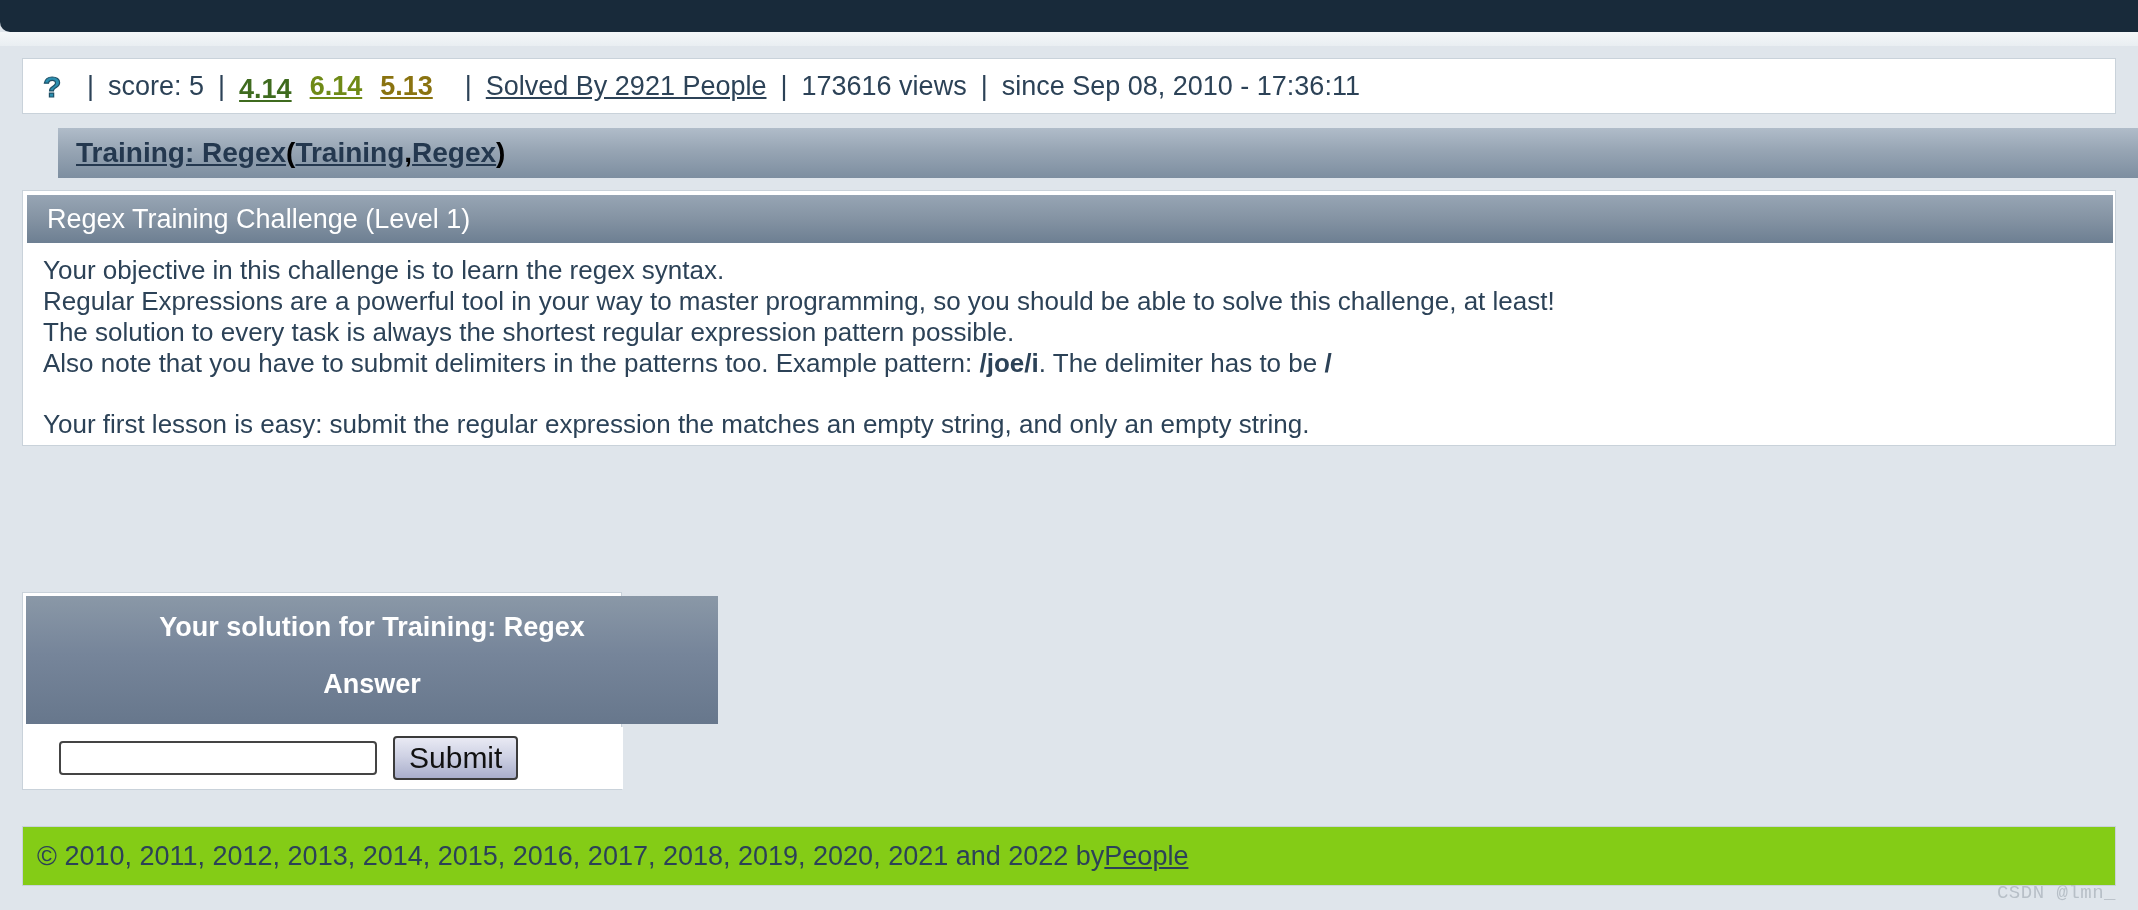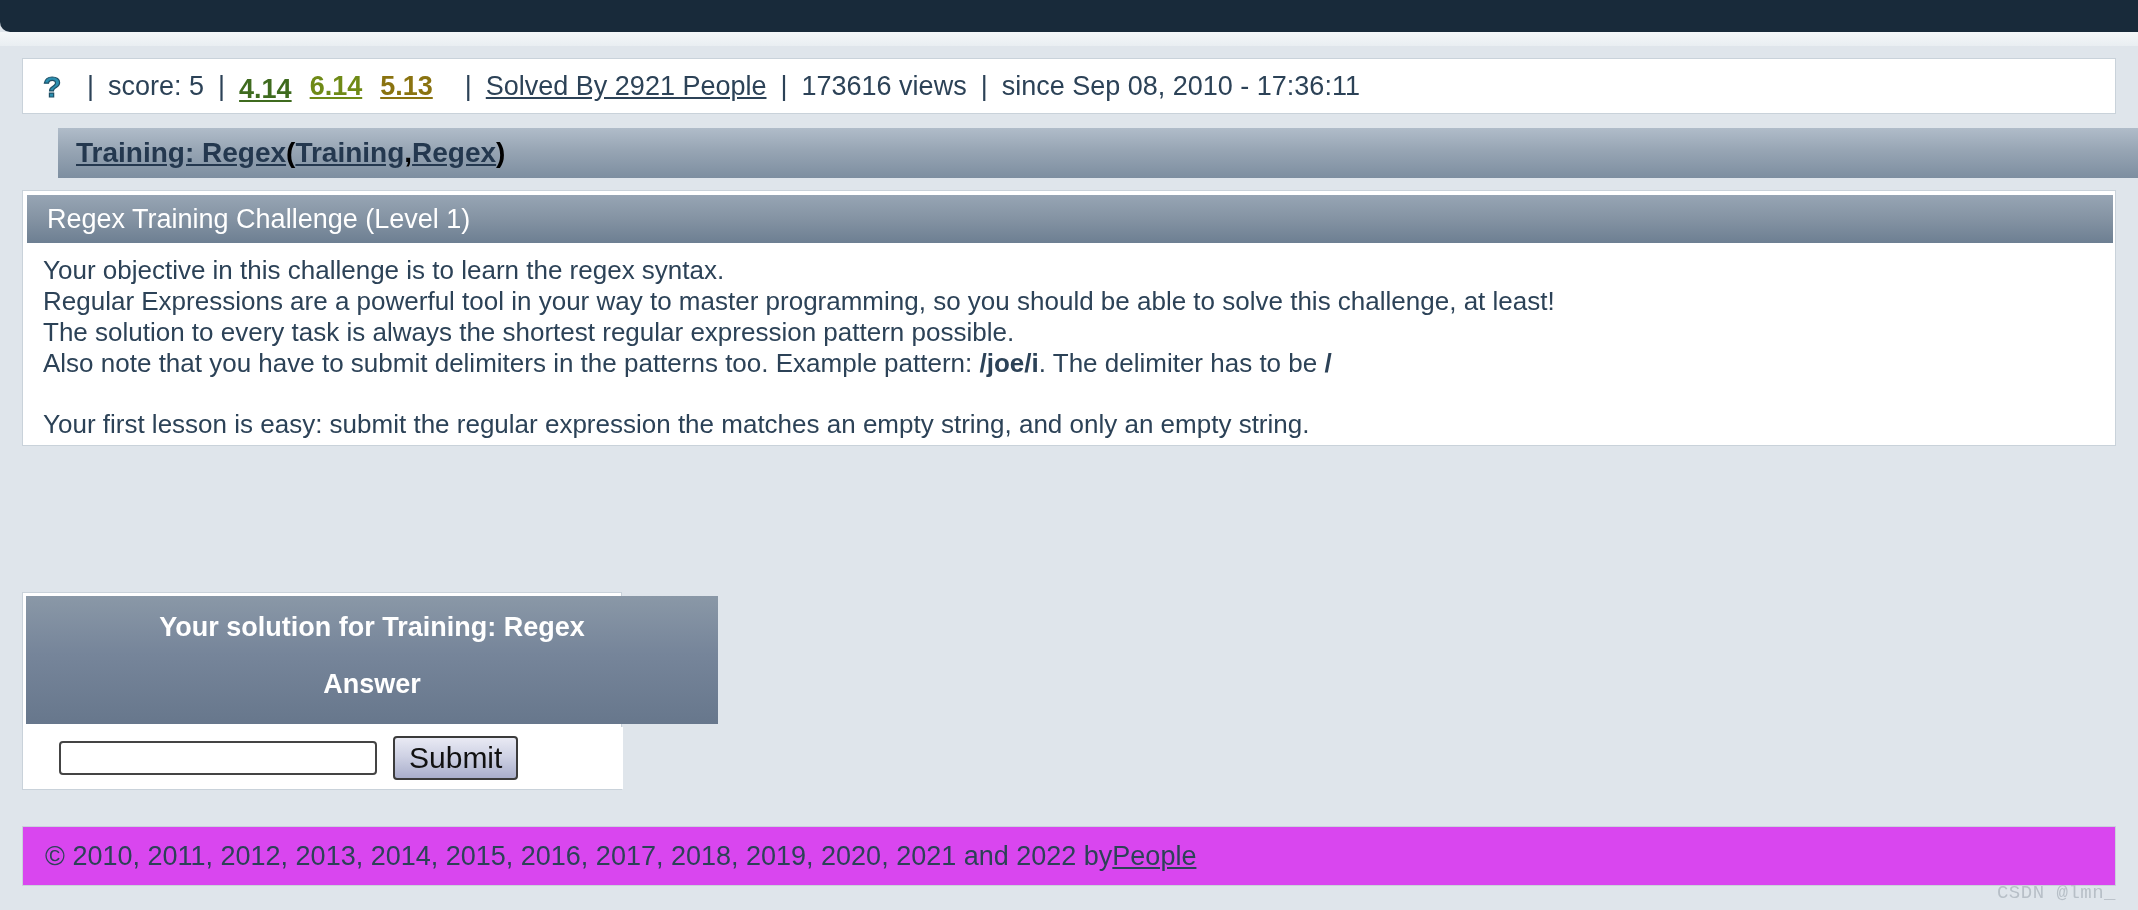--- a/index.html
+++ b/index.html
@@ -203,25 +203,25 @@
     cursor: pointer;
     line-height: 1;
   }
 
   
   .footer {
     position: absolute;
     left: 22px; top: 826px;
     width: 2094px;
     height: 60px;
-    background: #d946ef;
+    background: #84cc16;
     border: 1px solid #c9d2da;
     display: flex;
     align-items: center;
-    padding-left: 22px;
+    padding-left: 14px;
     font-size: 27px;
     color: #2c4257;
     white-space: nowrap;
   }
   .footer a {
     color: #2c4257;
     text-decoration: underline;
     cursor: pointer;
   }
 

